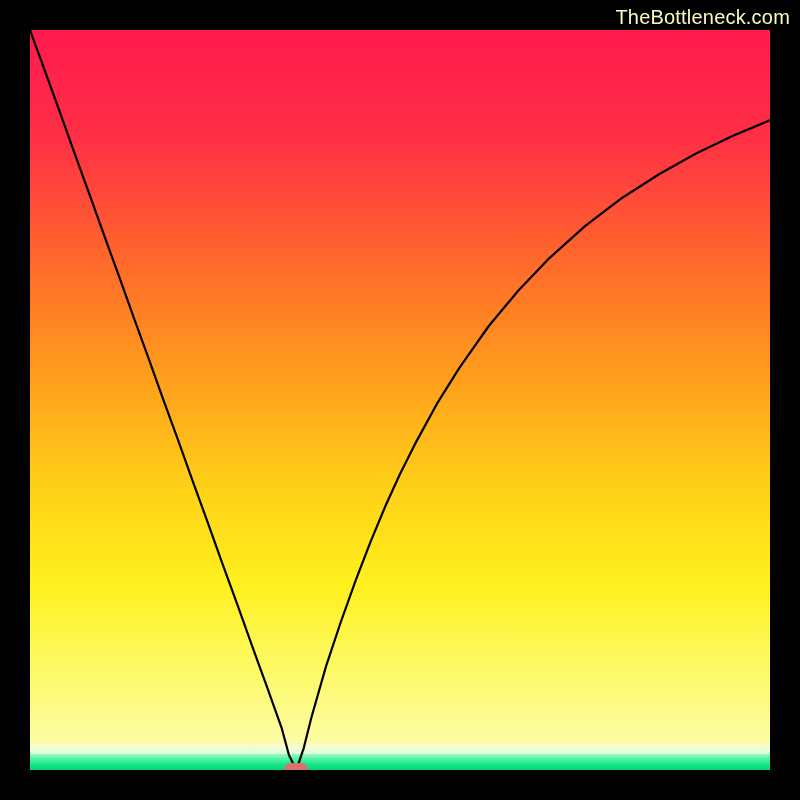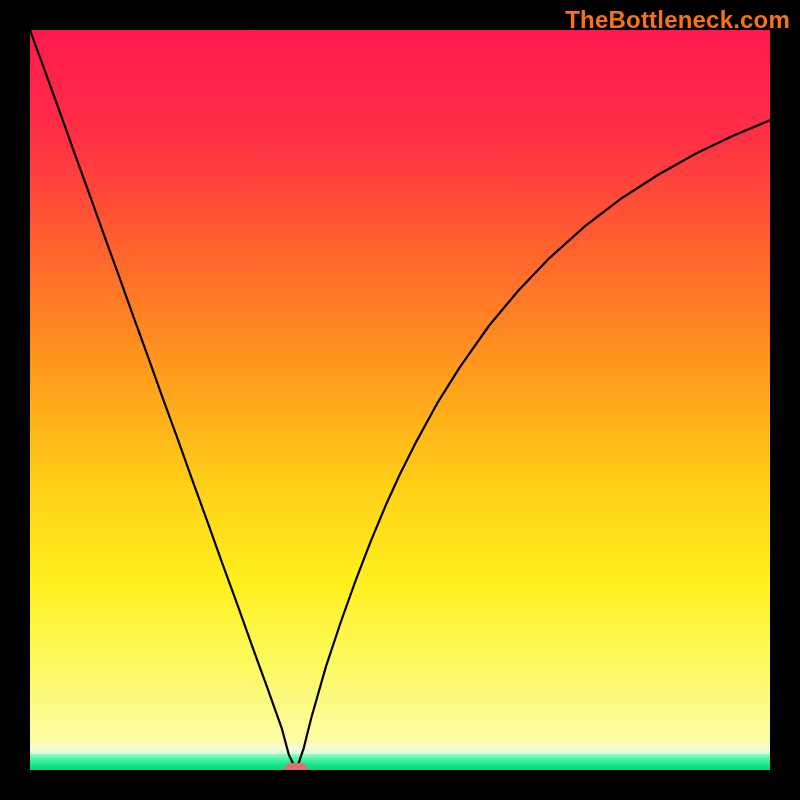--- a/index.html
+++ b/index.html
@@ -14,23 +14,23 @@
   .frame {
     position: relative;
     width: 800px;
     height: 800px;
     background: #000;
   }
   .watermark {
     position: absolute;
     top: 6px;
     right: 10px;
-    color: #f97316;
-    font-size: 24px;
-    font-weight: 700;
+    color: #fef9c3;
+    font-size: 20px;
+    font-weight: 400;
     letter-spacing: 0.2px;
     z-index: 5;
     user-select: none;
   }
   .plot {
     position: absolute;
     left: 30px;
     top: 30px;
     width: 740px;
     height: 740px;

